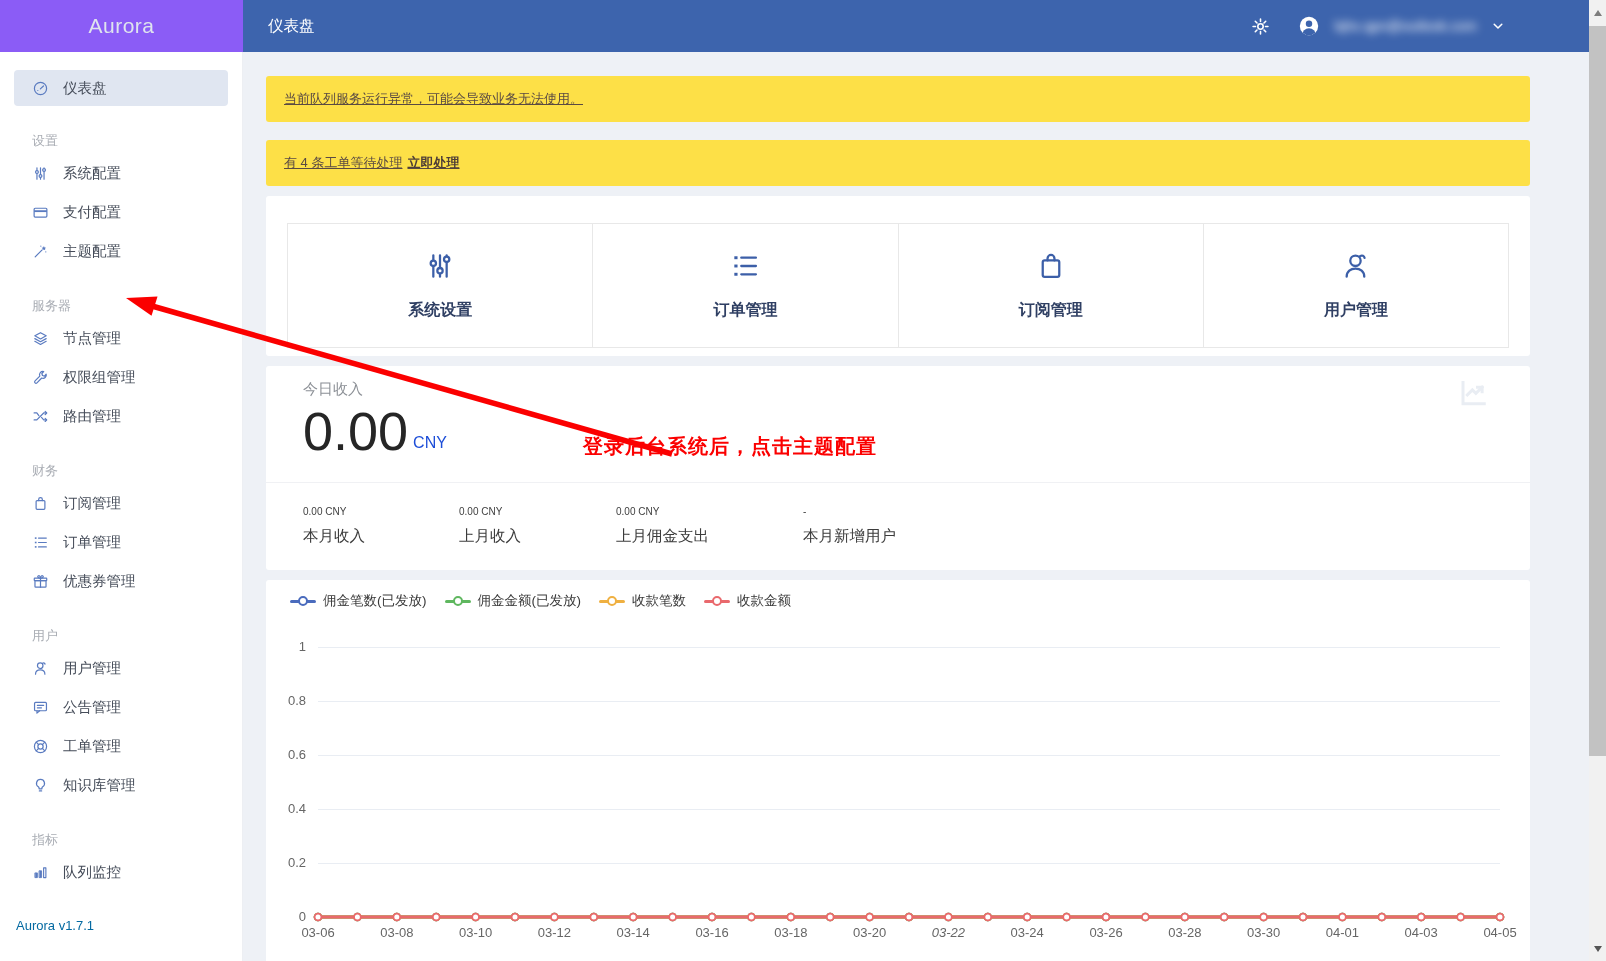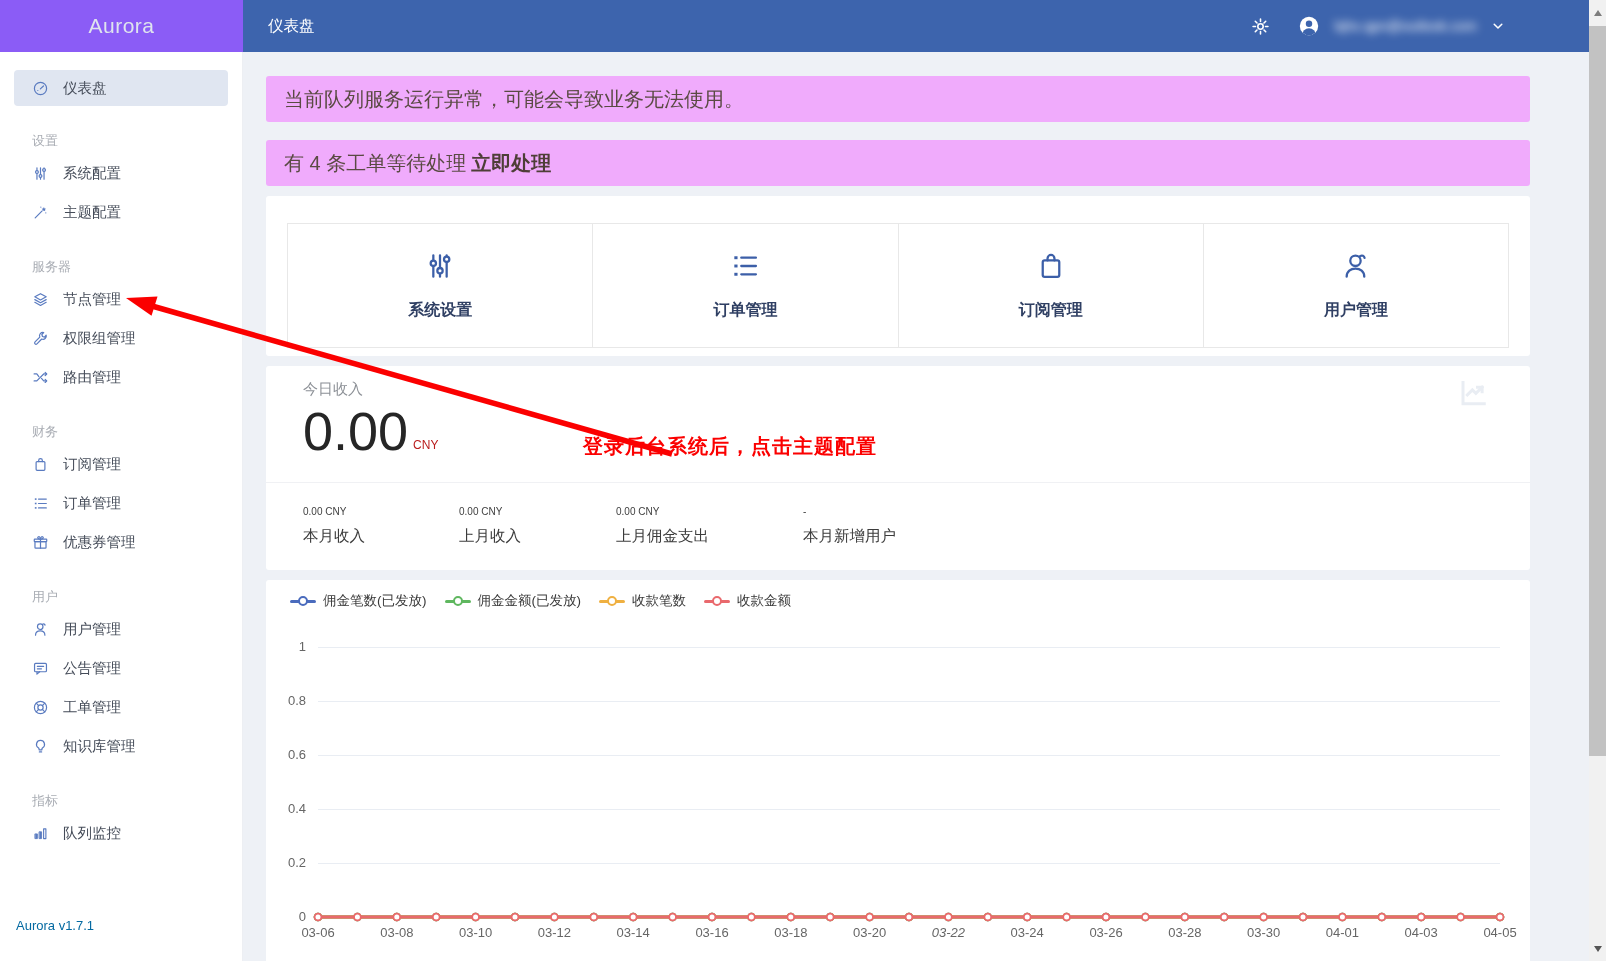--- a/index.html
+++ b/index.html
@@ -21,38 +21,38 @@
     border-right:1px solid #edeff3; z-index:10; }
   .side-item { height:39px; margin:0 14px; display:flex; align-items:center; gap:13px; padding-left:18px;
     color:#454c59; font-size:14.5px; cursor:pointer; border-radius:4px; }
   .side-item .si { color:#5a7bc0; display:flex; align-items:center; width:18px; }
   .side-item.active { background:#e0e6f1; height:36px; margin-top:18px; }
   .side-header { margin:26px 14px 4px 32px; color:#a9adb4; font-size:13px; height:18px; line-height:18px; }
   #side-footer { position:absolute; left:16px; bottom:28px; color:#0369a1; font-size:13px; }
 
   
   #content { position:absolute; left:243px; top:52px; width:1346px; height:909px; background:#eef1f6; }
-  .alert { position:absolute; left:23px; width:1264px; height:46px; background:#f0abfc; border-radius:3px;
-    display:flex; align-items:center; padding-left:18px; color:#5a4a43; font-size:20px; }
+  .alert { position:absolute; left:23px; width:1264px; height:46px; background:#fde047; border-radius:3px;
+    display:flex; align-items:center; padding-left:18px; color:#5a4a43; font-size:13px;text-decoration:underline; }
   .alert b { margin-left:5px; color:#4e3e37; }
   .panel { position:absolute; left:23px; width:1264px; background:#fff; border-radius:3px; }
 
   
   #cards-row { position:absolute; left:21px; top:27px; right:21px; height:125px; display:flex; }
   .qcard { flex:1; border:1px solid #e8e8e8; margin-left:-1px; display:flex; flex-direction:column;
     align-items:center; justify-content:center; gap:14px; background:#fff; cursor:pointer; }
   .qcard:first-child { margin-left:0; }
   .qcard .qi { color:#3c5fa8; }
   .qcard .ql { color:#2f3f63; font-size:16px; font-weight:600; }
 
   
   #income-label { position:absolute; left:37px; top:14px; color:#8c9096; font-size:15px; }
   #income-amount { position:absolute; left:37px; top:34px; display:flex; align-items:flex-end; }
   #amount-num { font-size:54px; font-weight:200; color:#262626; line-height:1.15; }
-  #amount-cur { font-size:12px; color:#b91c1c; margin-left:5px; padding-bottom:10px;text-align:center; }
+  #amount-cur { font-size:16px; color:#1d4ed8; margin-left:5px; padding-bottom:10px;text-align:center; }
   #income-divider { position:absolute; left:0; right:0; top:116px; height:1px; background:#f0f1f4; }
   #stats-row { position:absolute; left:37px; top:140px; display:flex; }
   .stat { display:flex; flex-direction:column; gap:9px; }
   .stat .sv { color:#404040; font-size:10px; }
   .stat .sl { color:#3c3c3c; font-size:15.5px; }
   #trend-watermark { position:absolute; right:42px; top:12px; color:#e9edf3; }
 
   
   #legend-row { position:absolute; left:24px; top:12px; display:flex; gap:18px; align-items:center; }
   .lg-item { display:flex; align-items:center; gap:7px; cursor:pointer; }
@@ -129,20 +129,29 @@
       <div class="side-item">
         <span class="si">
           <svg width="17" height="17" viewBox="0 0 24 24" fill="none" stroke="currentColor" stroke-width="1.7" stroke-linecap="round" stroke-linejoin="round">
             <path d="M7 4v16M12 4v16M17 4v16"></path>
             <circle cx="7" cy="10" r="2" fill="#fff"></circle>
             <circle cx="12" cy="15.5" r="2" fill="#fff"></circle>
             <circle cx="17" cy="7" r="2" fill="#fff"></circle>
           </svg>
         </span>
         <span>系统配置</span>
+      </div>
+      <div class="side-item">
+        <span class="si">
+          <svg width="17" height="17" viewBox="0 0 24 24" fill="none" stroke="currentColor" stroke-width="1.7" stroke-linecap="round" stroke-linejoin="round">
+            <rect x="3" y="6" width="18" height="12.5" rx="1.5"></rect>
+            <rect x="3" y="8.8" width="18" height="2.6" fill="currentColor" stroke="none"></rect>
+          </svg>
+        </span>
+        <span>支付配置</span>
       </div>
       <div class="side-item">
         <span class="si">
           <svg width="17" height="17" viewBox="0 0 24 24" fill="none" stroke="currentColor" stroke-width="1.7" stroke-linecap="round" stroke-linejoin="round">
             <path d="M4.5 19.5L14 10"></path>
             <path d="M16.9 4.2l.8 2.1 2.2.3-1.6 1.5.4 2.2-2-1.1-2 1.1.4-2.2-1.6-1.5 2.2-.3z" fill="currentColor" stroke="none"></path>
             <path d="M19.5 12.5l.01.01M12.5 4.5l.01.01"></path>
           </svg>
         </span>
         <span>主题配置</span>

